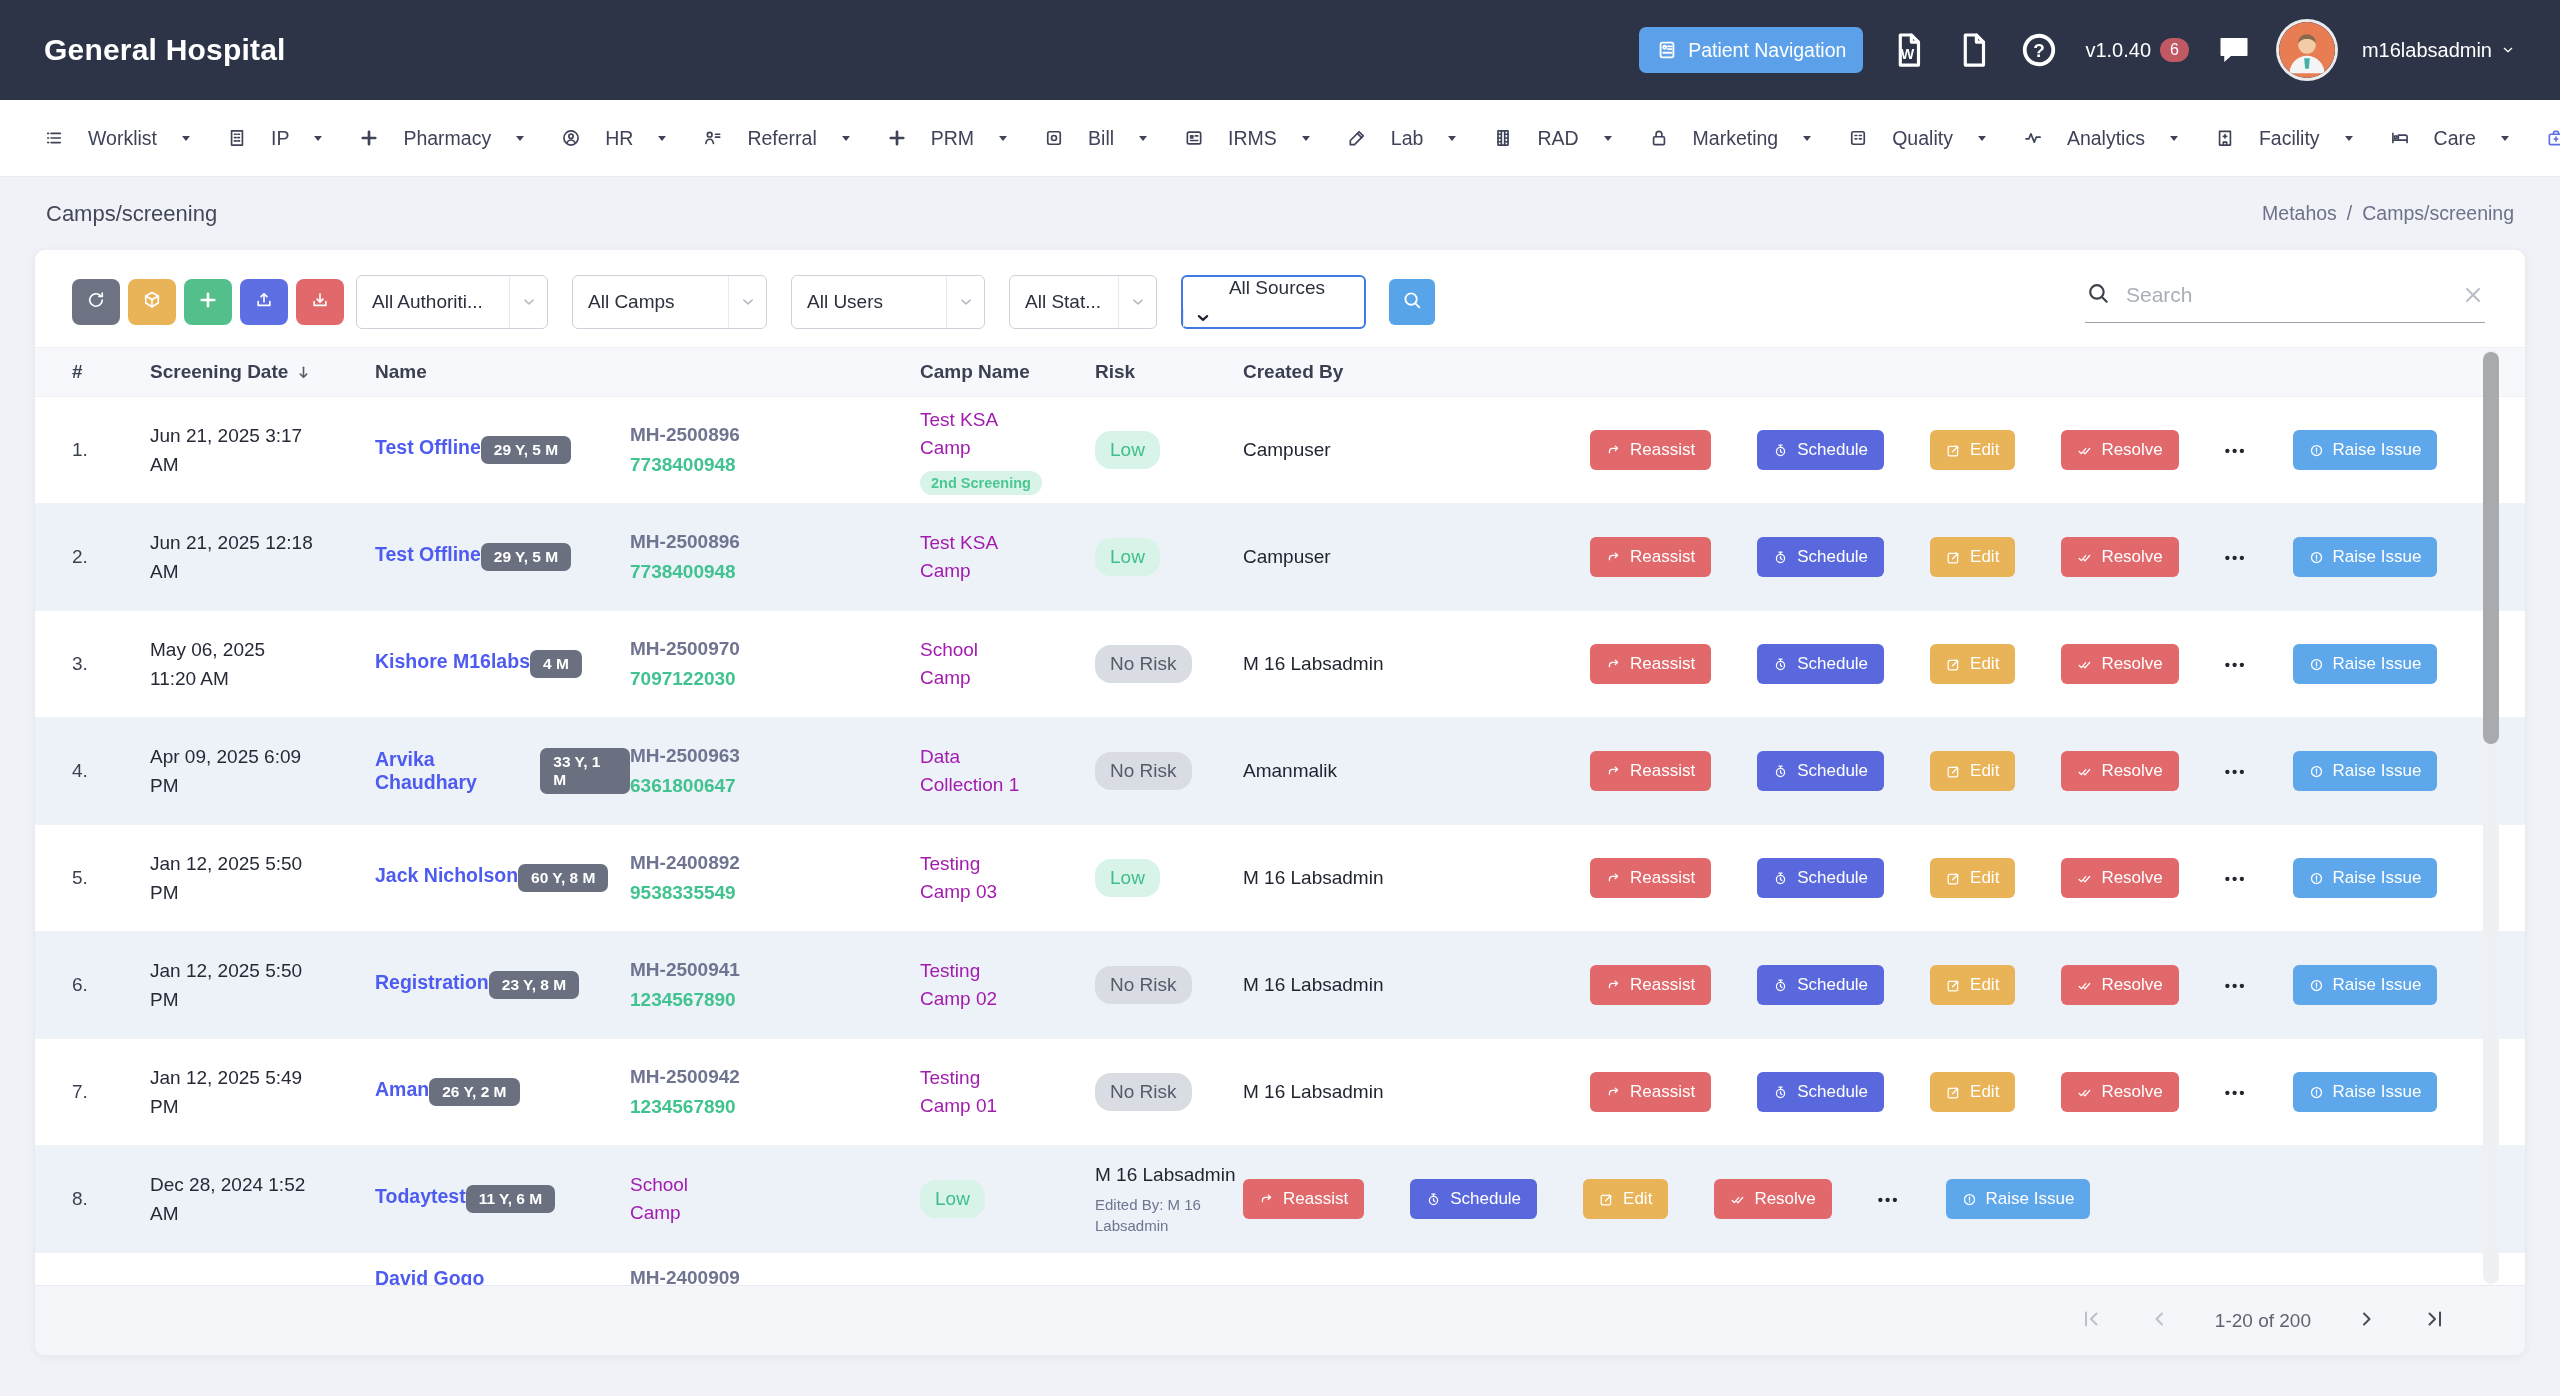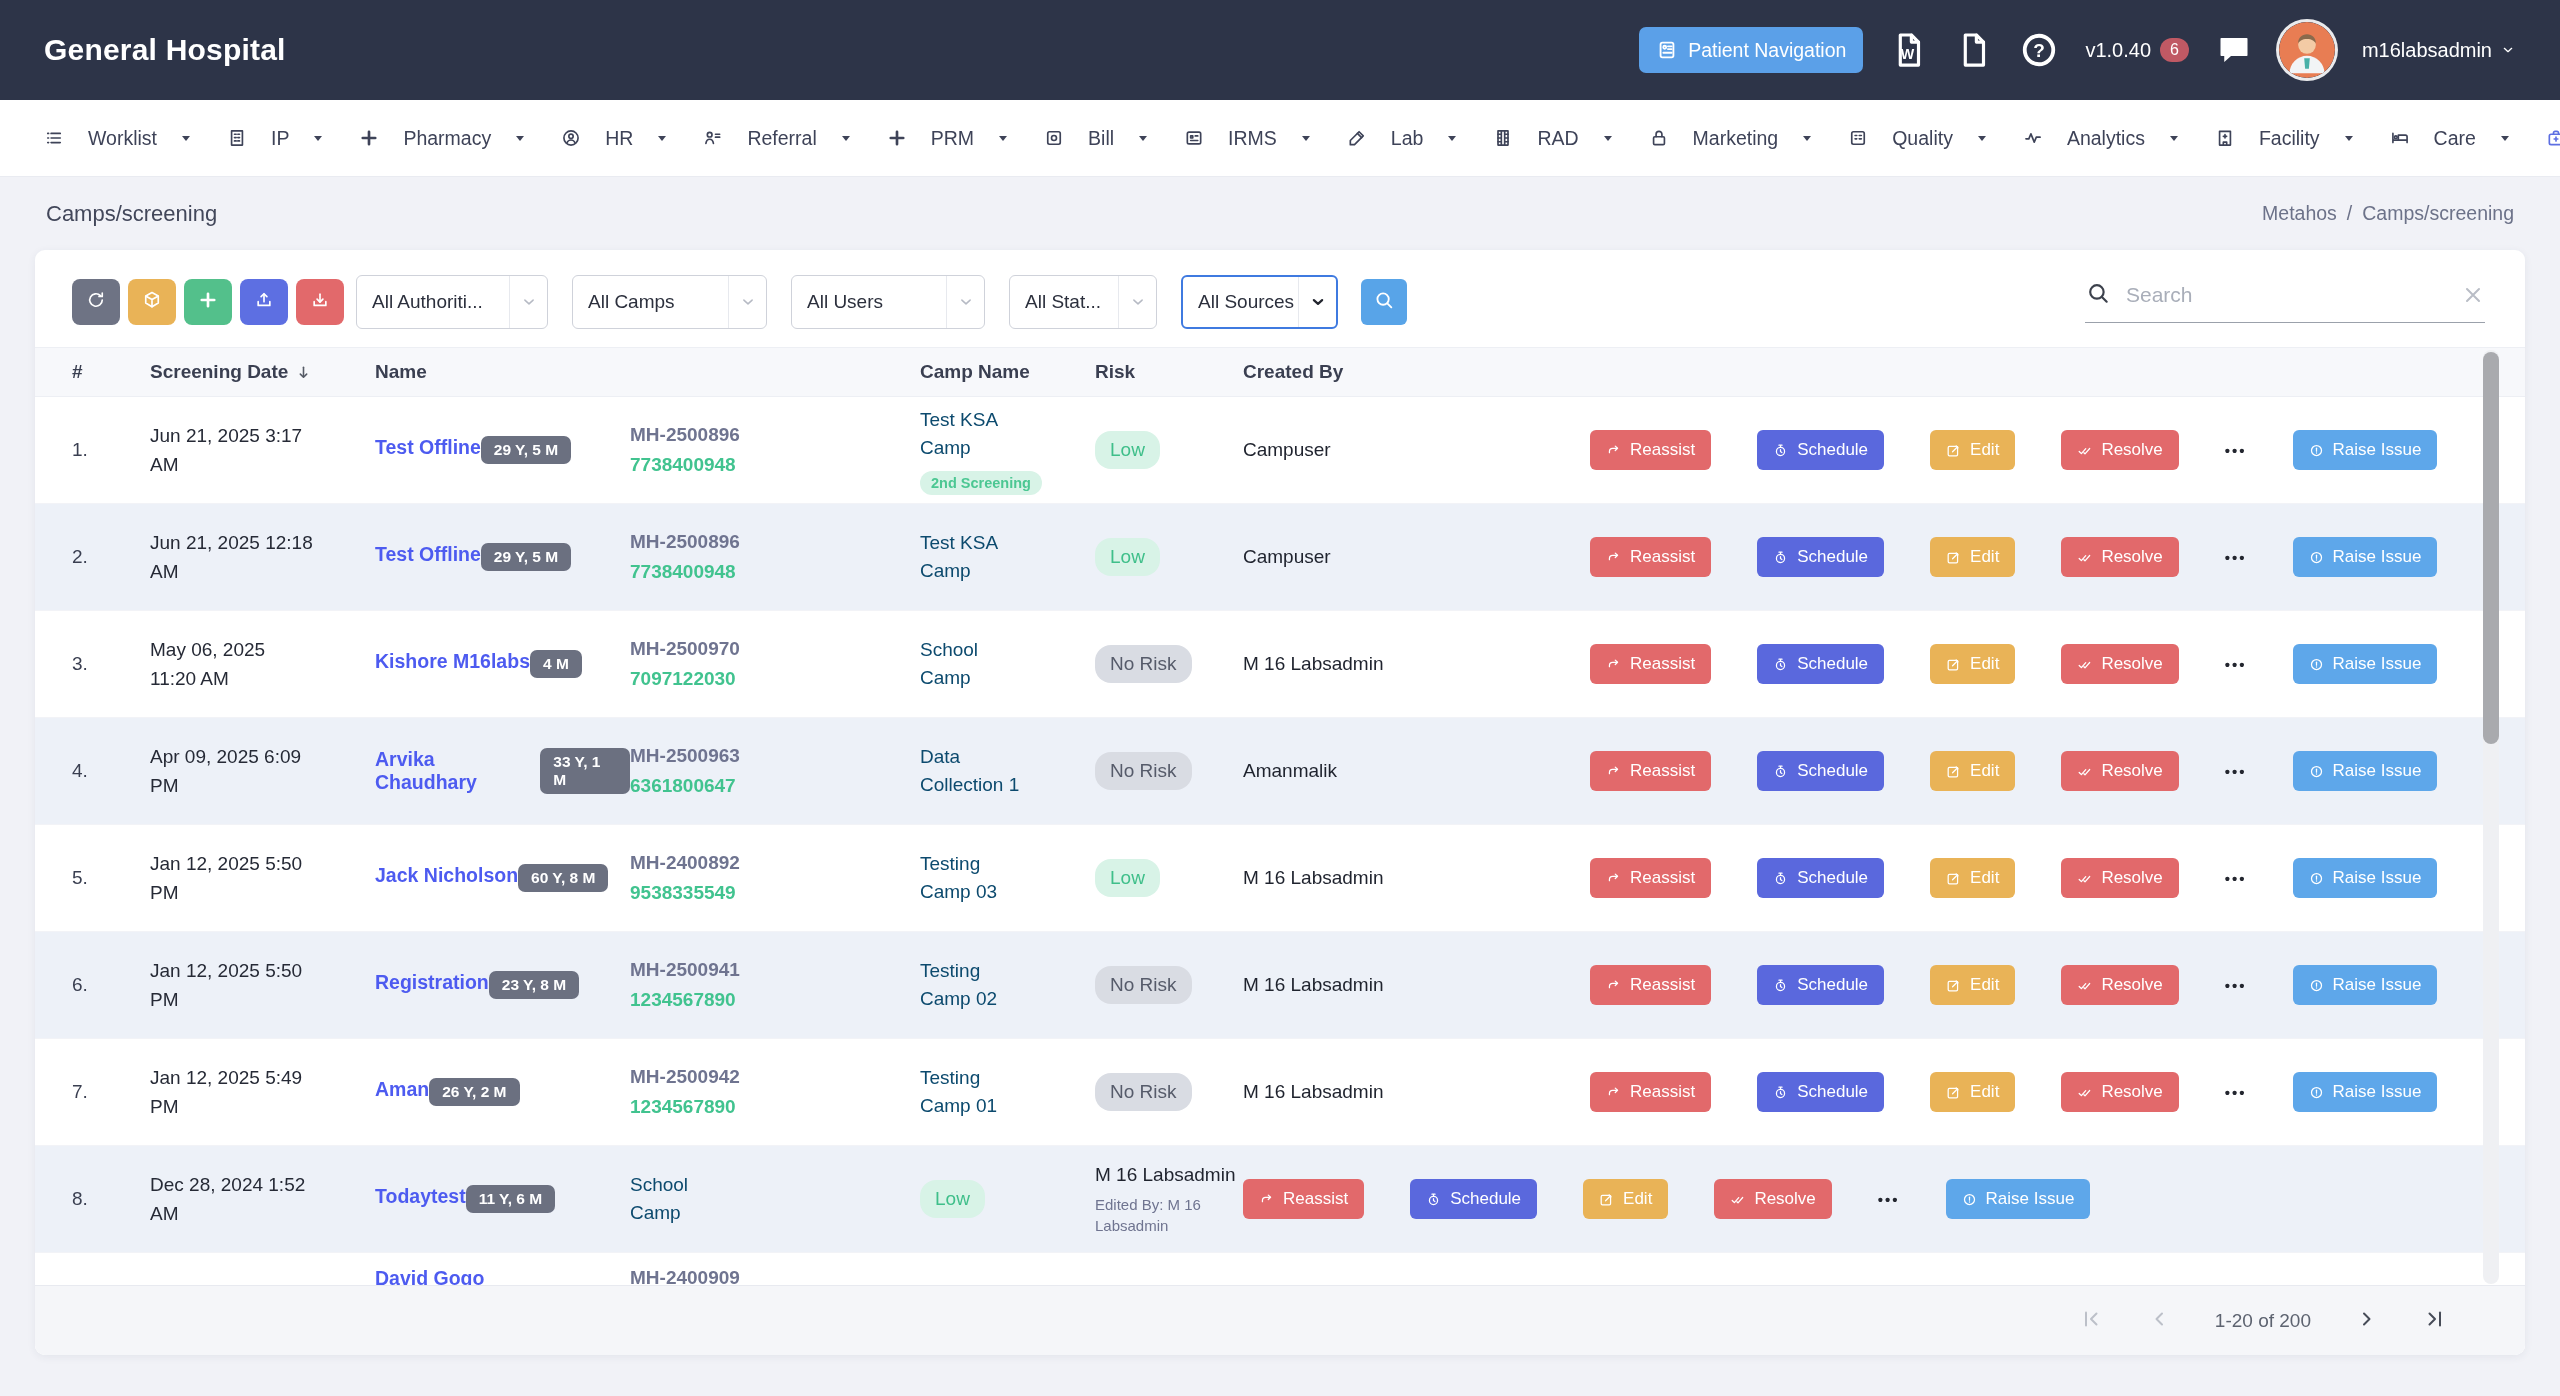--- a/index.html
+++ b/index.html
@@ -51,21 +51,21 @@
   .trow.alt{background:#edf1f8}
   .trow.partial{align-items:start}
   .trow.partial > div{padding-top:14px}
   .c-num{color:#3a3f51}
   .c-date{color:#262a36;line-height:1.55;padding-right:62px}
   .c-name{display:flex;flex-direction:row;align-items:flex-start}
   .name-link{color:var(--link-blue,#4d5bf0);font-weight:700;font-size:19.5px;text-decoration:none;cursor:pointer}
   .age-badge{display:inline-block;background:#6b7080;color:#fff;font-size:15.5px;font-weight:600;padding:5px 13px;border-radius:7px}
   .mrn{color:#6f7490;font-weight:700}
   .phone{color:#41c38f;font-weight:700;margin-top:8px}
-  .cname{display:block;max-width:112px;line-height:1.5;color:#0c4a6e}
+  .cname{display:block;max-width:112px;line-height:1.5;color:#a21caf}
   .camp-tag{display:inline-block;margin-top:8px;background:#d8f3e7;color:#4cc793;font-size:14.5px;font-weight:600;padding:4px 11px;border-radius:12px;white-space:nowrap}
   .pill{display:inline-block;padding:8px 15px;border-radius:16px;font-size:19px}
   .pill.low{background:#d8f3e7;color:#3fbf8a}
   .pill.norisk{background:#d9dce3;color:#565b6a}
   .c-created{color:#1f232e;line-height:1.4}
   .edited{font-size:15px;color:#6f7490;margin-top:6px}
   .c-actions{display:flex;align-items:center;gap:46px;padding-right:60px}
   .abtn{height:40px;border:none;border-radius:6px;color:#fff;font-size:17px;font-family:inherit;padding:0 16px;display:inline-flex;align-items:center;gap:9px;cursor:pointer;white-space:nowrap}
   .abtn-ic{display:flex}
   .dots{border:none;background:transparent;font-size:15px;font-weight:800;color:#23262f;letter-spacing:2px;cursor:pointer;padding:0}
@@ -386,21 +386,21 @@
           </span>
         </div>
         <div class="filter-select" style="width: 148px;">
           <span class="fs-label">All Stat...</span>
           <span class="fs-chev">
             <svg viewBox="0 0 24 24" width="18" height="18" fill="none" stroke="currentColor" stroke-width="2" stroke-linecap="round" stroke-linejoin="round">
               <path d="M6.5 9.5l5.5 5 5.5-5"></path>
             </svg>
           </span>
         </div>
-        <div class="filter-select active" style="width: 157px;">
+        <div class="filter-select active" style="width: 185px; flex-direction: column;">
           <span class="fs-label">All Sources</span>
           <span class="fs-chev">
             <svg viewBox="0 0 24 24" width="18" height="18" fill="none" stroke="currentColor" stroke-width="2" stroke-linecap="round" stroke-linejoin="round">
               <path d="M6.5 9.5l5.5 5 5.5-5"></path>
             </svg>
           </span>
         </div>
       </div>
     <button class="search-go">
       <span><svg viewBox="0 0 24 24" width="22" height="22" fill="none" stroke="currentColor" stroke-width="2" stroke-linecap="round" stroke-linejoin="round">

